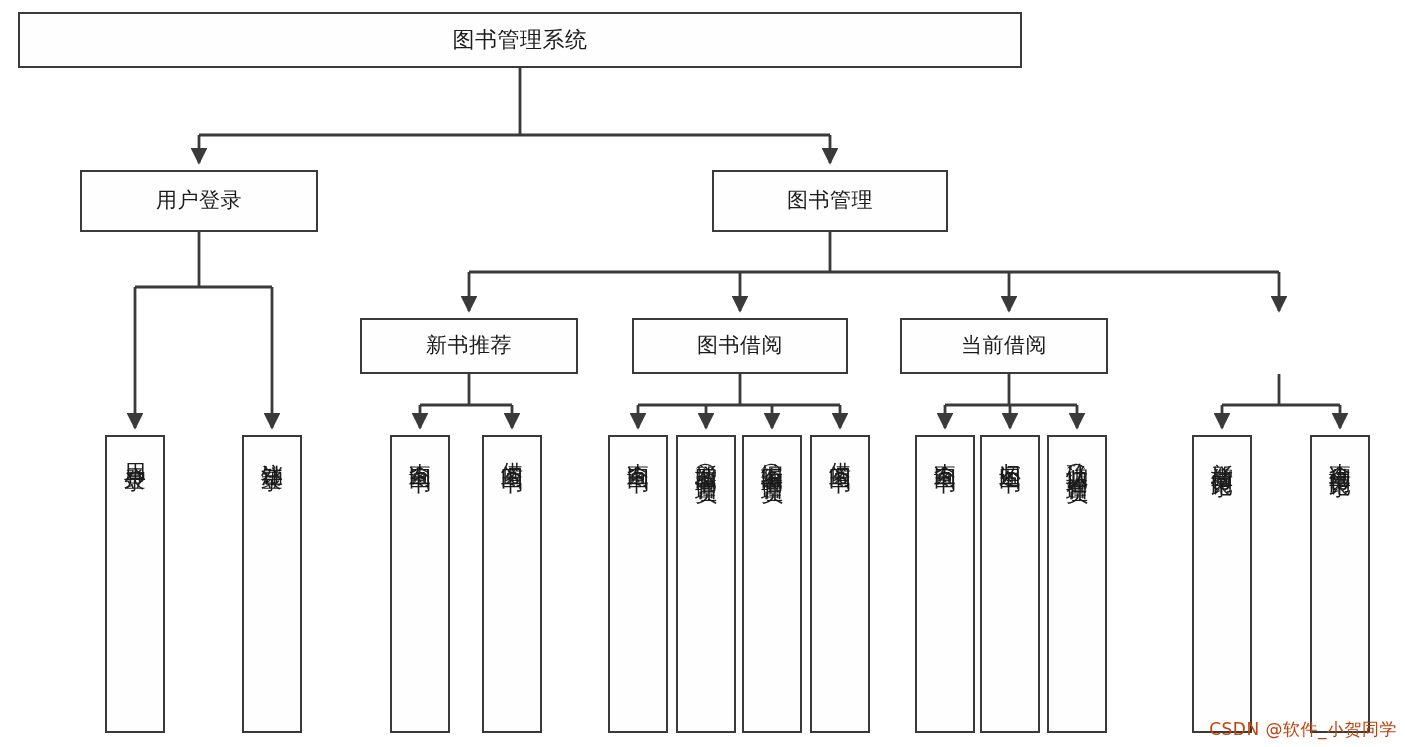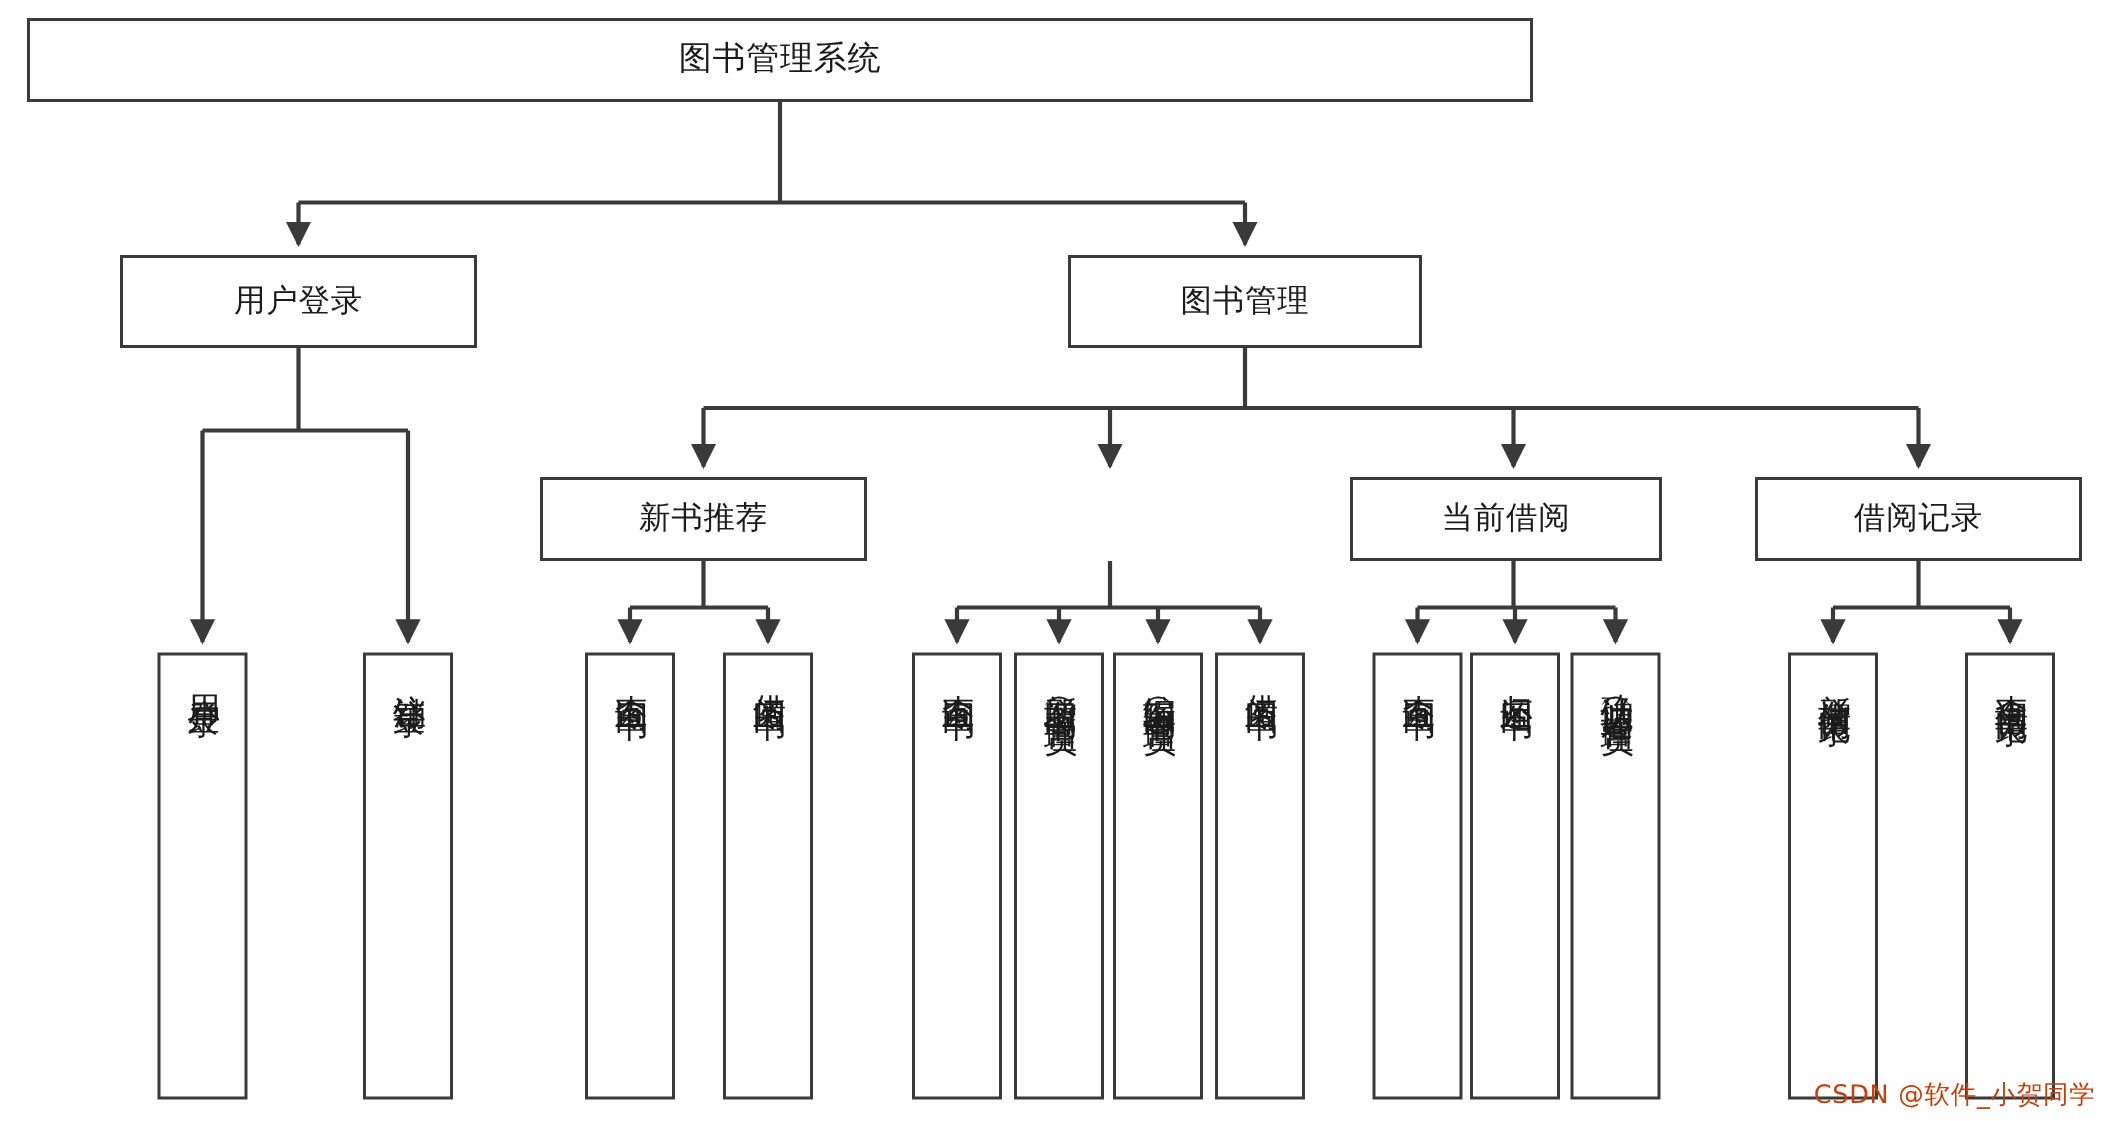--- a/index.html
+++ b/index.html
@@ -152,26 +152,26 @@
   <div class="node horizontal" style="left: 80px; top: 170px; width: 238px; height: 62px;">
     <span class="node-label">用户登录</span>
   </div>
   <div class="node horizontal" style="left: 712px; top: 170px; width: 236px; height: 62px;">
     <span class="node-label">图书管理</span>
   </div>
 
   <div class="node horizontal" style="left: 360px; top: 318px; width: 218px; height: 56px;">
     <span class="node-label">新书推荐</span>
   </div>
+  <div class="node horizontal" style="left: 632px; top: 318px; width: 216px; height: 56px;">
+    <span class="node-label">图书借阅</span>
+  </div>
   <div class="node horizontal" style="left: 900px; top: 318px; width: 208px; height: 56px;">
     <span class="node-label">当前借阅</span>
   </div>
-  <div class="node horizontal" style="left: 1170px; top: 318px; width: 218px; height: 56px;">
-    <span class="node-label">借阅记录</span>
-  </div>
 
   <div class="node leaf" style="left: 105px; top: 435px; width: 60px; height: 298px;">
     <span class="node-label">用户登录</span>
   </div>
   <div class="node leaf" style="left: 242px; top: 435px; width: 60px; height: 298px;">
     <span class="node-label">注销登录</span>
   </div>
   <div class="node leaf" style="left: 390px; top: 435px; width: 60px; height: 298px;">
     <span class="node-label">查询图书</span>
   </div>

